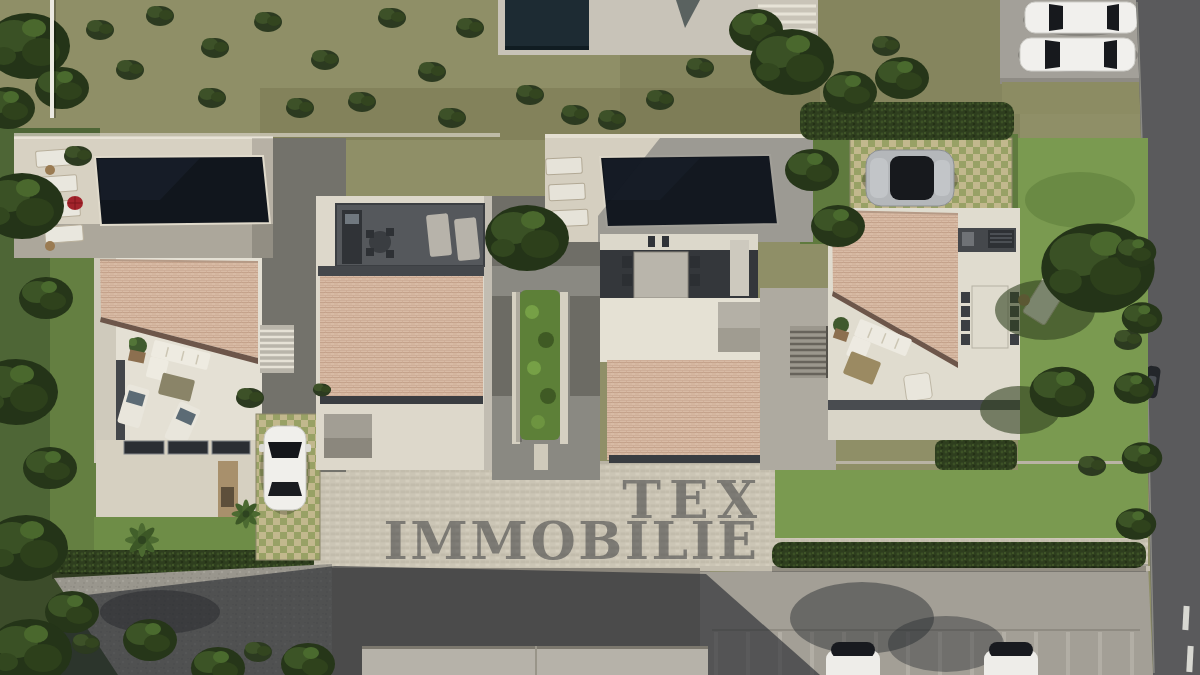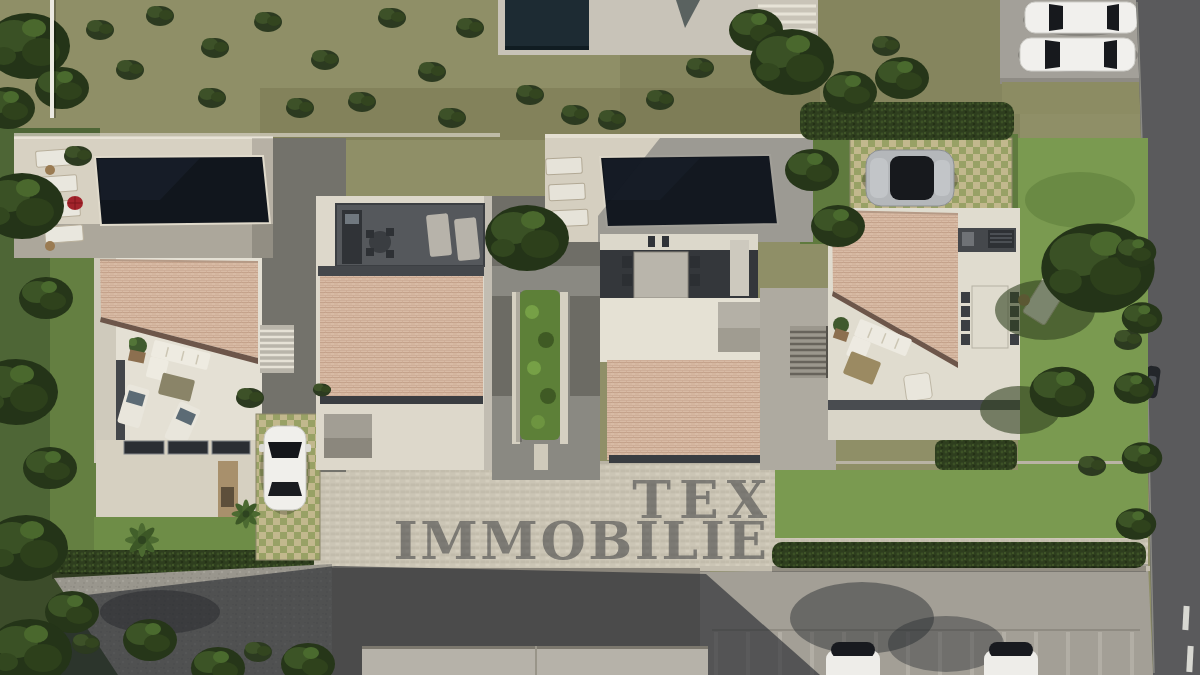--- a/index.html
+++ b/index.html
@@ -1,19 +1,19 @@
 <!DOCTYPE html>
 <html><head>
 <meta charset="utf-8">
 <style>
   html,body{margin:0;padding:0;background:#000;}
   .stage{position:relative;width:1200px;height:675px;overflow:hidden;font-family:"Liberation Sans",sans-serif;}
   .stage svg{position:absolute;left:0;top:0;}
   .watermark{
-    position:absolute; right:433px; top:479px; text-align:right;
+    position:absolute; right:443px; top:479px; text-align:right;
     font-family:"DejaVu Serif","Liberation Serif",serif; font-weight:700;
     color:rgba(45,47,52,0.5); line-height:41px; pointer-events:none;
   }
   .wm1{font-size:52px; letter-spacing:8px; margin-right:-8px;}
   .wm2{font-size:52px; letter-spacing:2.5px; margin-right:-2.5px;}
 </style>
 </head>
 <body>
 
 <div class="stage">

